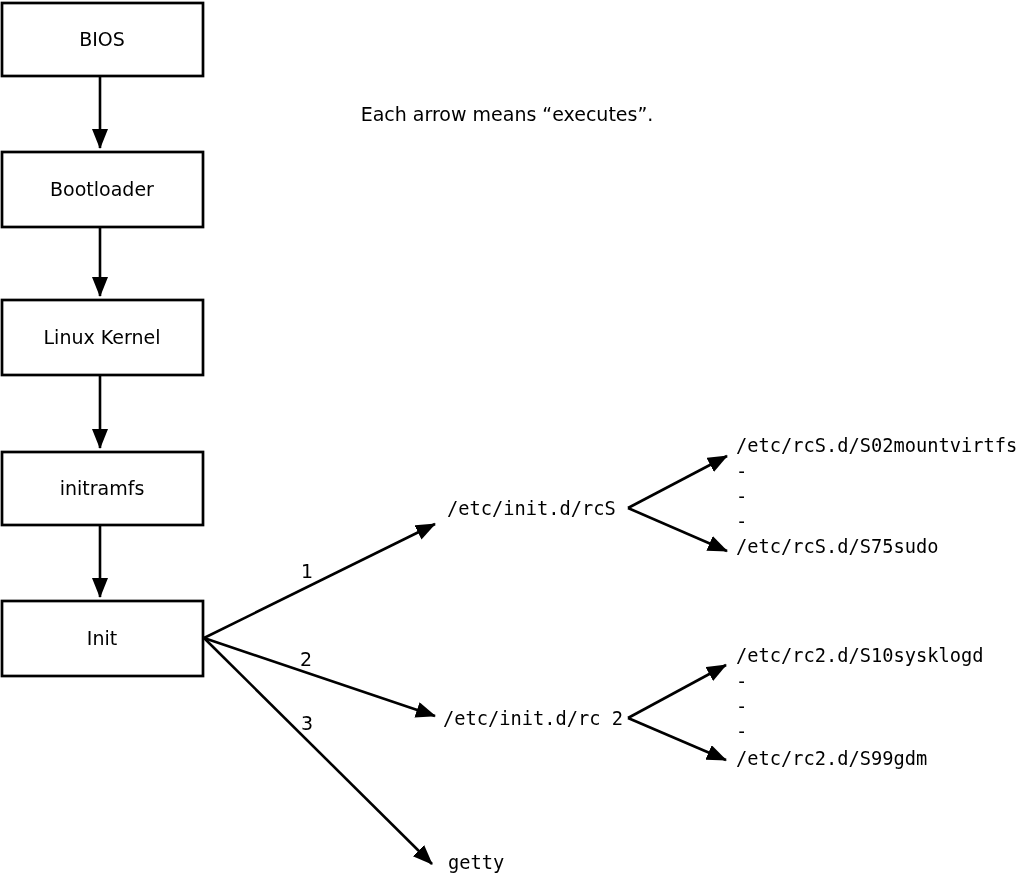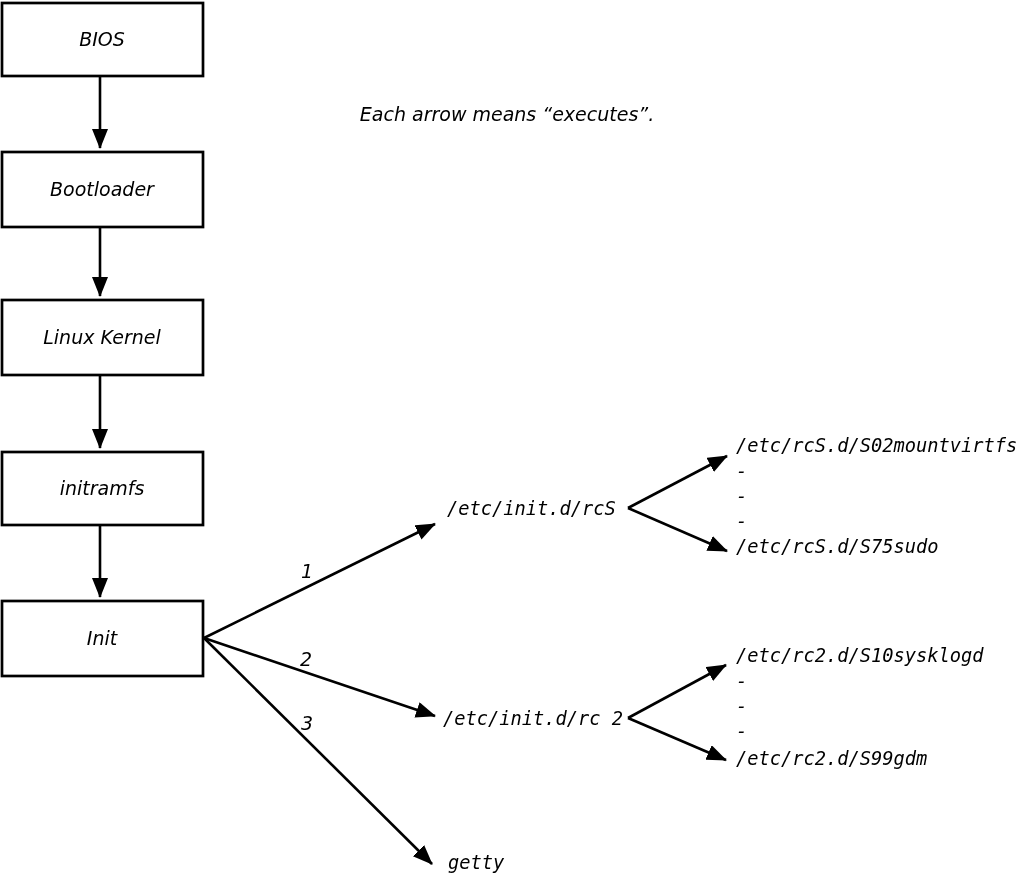--- a/index.html
+++ b/index.html
@@ -6,21 +6,20 @@
     margin: 0;
     padding: 0;
     background: #ffffff;
   }
   .stage {
     position: relative;
     width: 1024px;
     height: 875px;
     background: #ffffff;
     overflow: hidden;
-    font-style: italic;
   }
   svg { display: block; }
   .node-box {
     fill: #ffffff;
     stroke: #000000;
     stroke-width: 2.7;
   }
   .edge {
     stroke: #000000;
     stroke-width: 2.6;

